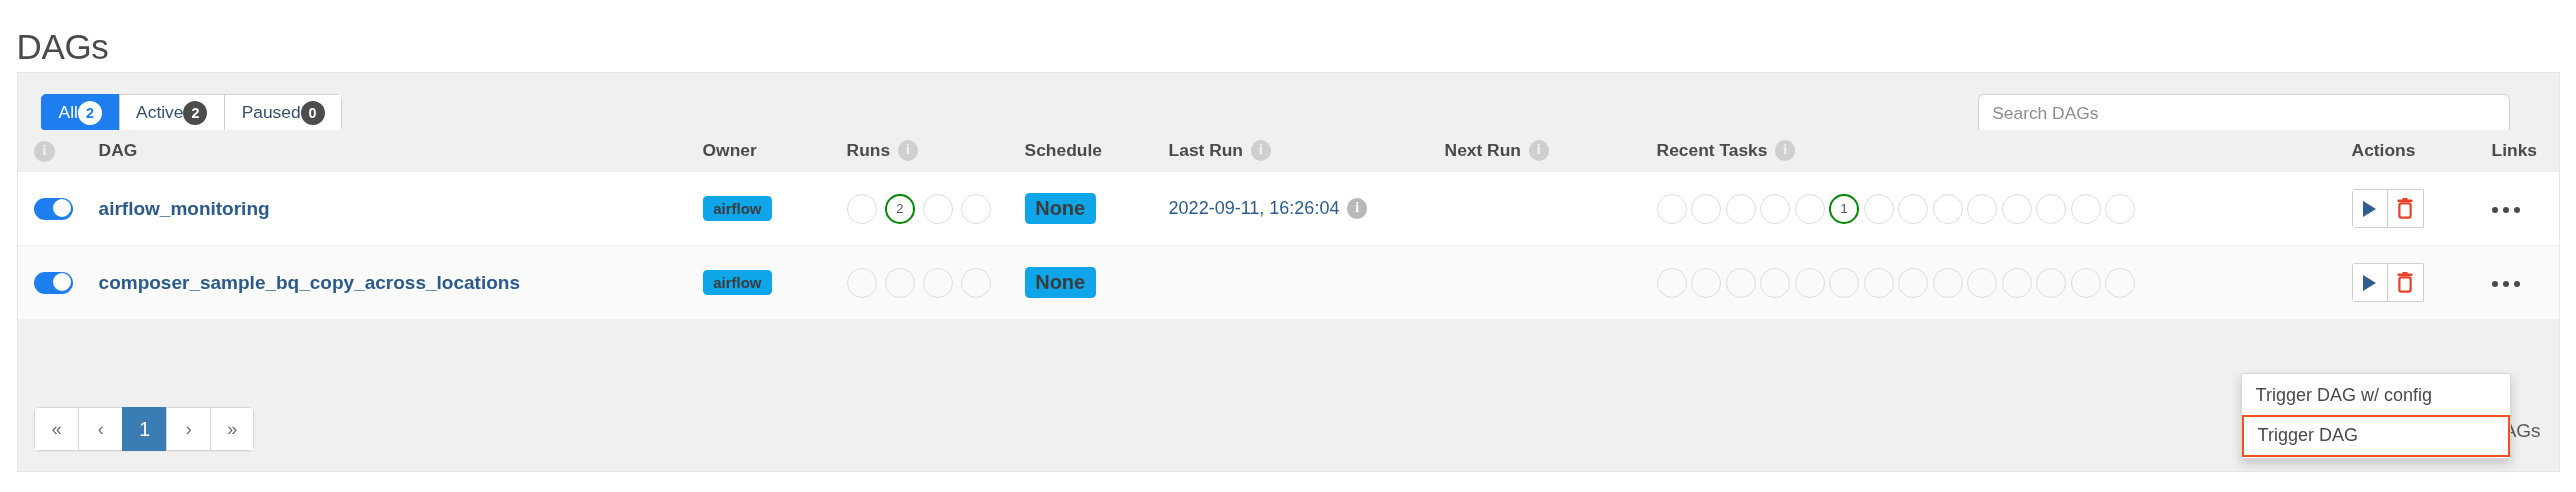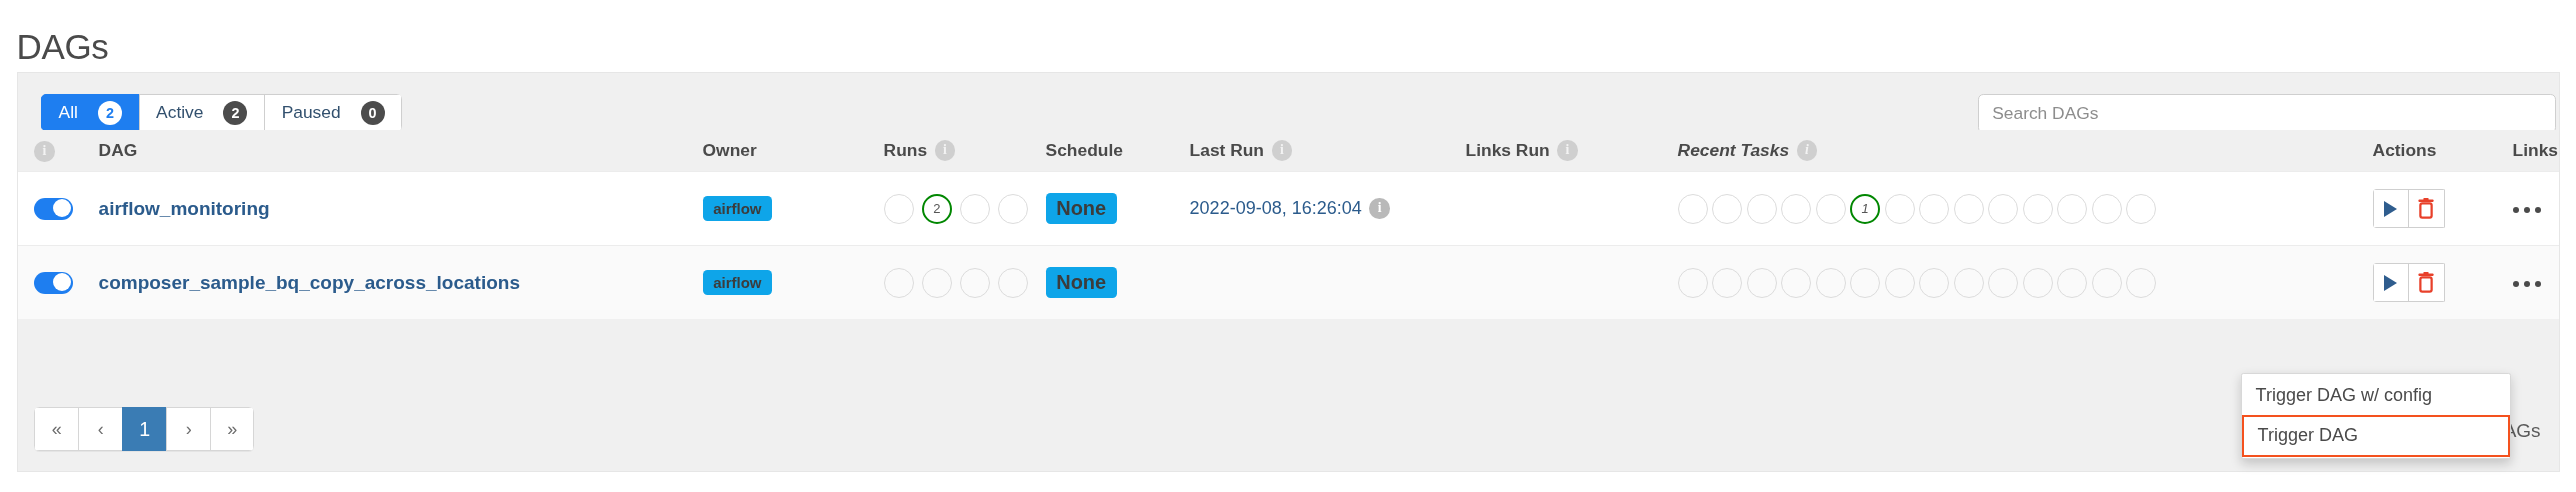--- a/index.html
+++ b/index.html
@@ -29,21 +29,21 @@
 
   
   .toolbar { position: relative; height: 57px; }
 
   .btn-group {
     position: absolute; left: 23.4px; top: 21px;
     display: flex; border-radius: 5.3px; overflow: hidden;
     box-shadow: 0 0.8px 0.8px rgba(0,0,0,0.06);
   }
   .tab-btn {
-    display: flex; align-items: center; gap: 20px;
+    display: flex; align-items: center; gap: 0;
     height: 37px; padding: 0 16.6px;
     background: #ffffff; border: 0.8px solid #cfcfcf; border-right: none;
     font-size: 17.4px; color: #32506e; cursor: pointer; white-space: nowrap;
   }
   .tab-btn:last-child { border-right: 0.8px solid #cfcfcf; }
   .tab-btn.active { background: #1e7ef0; border-color:#1e7ef0; color:#fff; }
   .tab-badge {
     display: inline-flex; align-items:center; justify-content:center;
     min-width: 24px; height: 24px; padding: 0 6.8px;
     border-radius: 12px; background:#4c4c4c; color:#fff;
@@ -52,43 +52,43 @@
   .tab-btn.active .tab-badge { background:#fff; color:#1e7ef0; }
 
   .field {
     position: absolute; top: 21px; height: 39px;
     background:#fff; border:0.8px solid #cfcfcf; border-radius:5.3px;
     font-size: 17.4px; color:#555; padding: 0 13.6px; outline: none;
     font-family: "Liberation Sans", sans-serif;
   }
   .field::placeholder { color:#8d8d8d; }
   #filter-tags-input { left: 891px; width: 597px; }
-  #search-dags-input { left: 1960px; width: 578px; }
+  #search-dags-input { left: 1960px; width: 532px; }
 
   
   .table { position: absolute; left: 0; top: 57px; width: 2541px; }
   .thead {
     display:flex; align-items:center; height: 41px;
     background:#f0f0f0; font-size: 17.4px; font-weight: 700; color:#4a4a4a;
   }
   .trow {
     display:flex; align-items:center; height: 74px;
     border-top: 0.8px solid #ececec;
   }
   .trow.odd  { background:#ffffff; }
   .trow.even { background:#fafafa; }
 
   .c-toggle  { width: 50px;  padding-left: 16.6px; flex: none; }
   .c-dag     { width: 604px; flex:none;margin-left:31px; }
   .c-owner   { width: 144px; flex:none; }
-  .c-runs    { width: 162px; flex:none;margin-left:37px; }
+  .c-runs    { width: 178px; flex:none; }
   .c-sched   { width: 144px; flex:none; }
   .c-last    { width: 276px; flex:none; }
   .c-next    { width: 212px; flex:none; }
-  .c-recent  { width: 695px; flex:none;font-style:italic; }
+  .c-recent  { width: 695px; flex:none; }
   .c-actions { width: 140px; flex:none; }
   .c-links   { width: 113px; flex:none; }
 
   .hdr-label { display:inline-flex; align-items:center; gap:7.6px; }
 
   .info-i {
     display:inline-flex; align-items:center; justify-content:center;
     width: 20.4px; height: 20.4px; border-radius: 50%;
     background:#cfcfcf; color:#f3f3f3;
     font-size: 13.6px; font-weight: 700;
@@ -231,21 +231,21 @@
         </div>
         <div class="c-sched">Schedule</div>
         <div class="c-last">
           <span class="hdr-label">
             <span>Last Run</span>
             <span class="info-i">i</span>
           </span>
         </div>
         <div class="c-next">
           <span class="hdr-label">
-            <span>Links Run</span>
+            <span>Next Run</span>
             <span class="info-i">i</span>
           </span>
         </div>
         <div class="c-recent">
           <span class="hdr-label">
             <span>Recent Tasks</span>
             <span class="info-i">i</span>
           </span>
         </div>
         <div class="c-actions">Actions</div>
@@ -270,21 +270,21 @@
               <span class="circ green">2</span>
               <span class="circ"></span>
               <span class="circ"></span>
             </div>
         </div>
         <div class="c-sched">
           <span class="pill sched">None</span>
         </div>
         <div class="c-last">
           <span class="hdr-label">
-            <a class="date-link">2022-09-08, 16:26:04</a>
+            <a class="date-link">2022-09-11, 16:26:04</a>
             <span class="info-i dark">i</span>
           </span>
         </div>
         <div class="c-next"></div>
         <div class="c-recent">
           <div class="circles">
               <span class="circ"></span>
               <span class="circ"></span>
               <span class="circ"></span>
               <span class="circ"></span>

